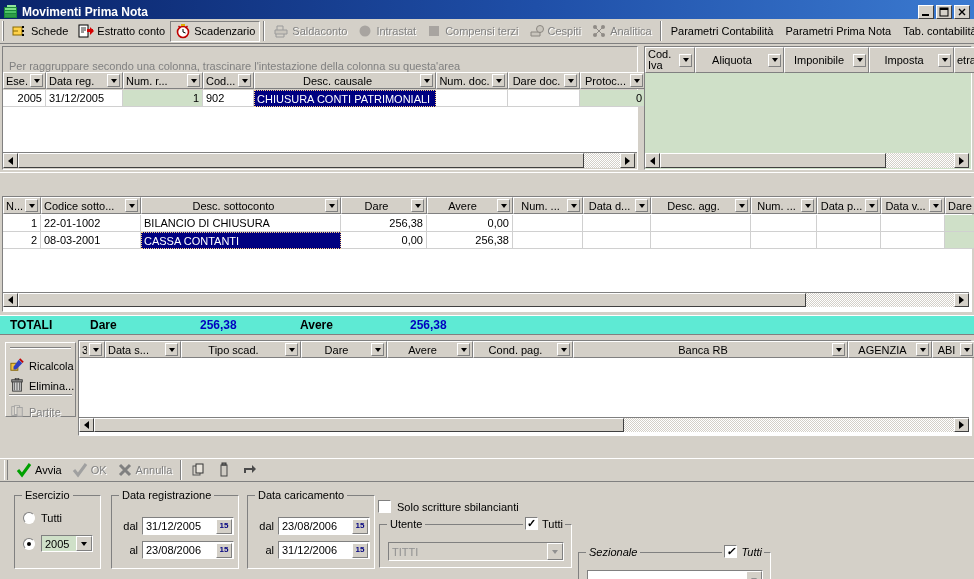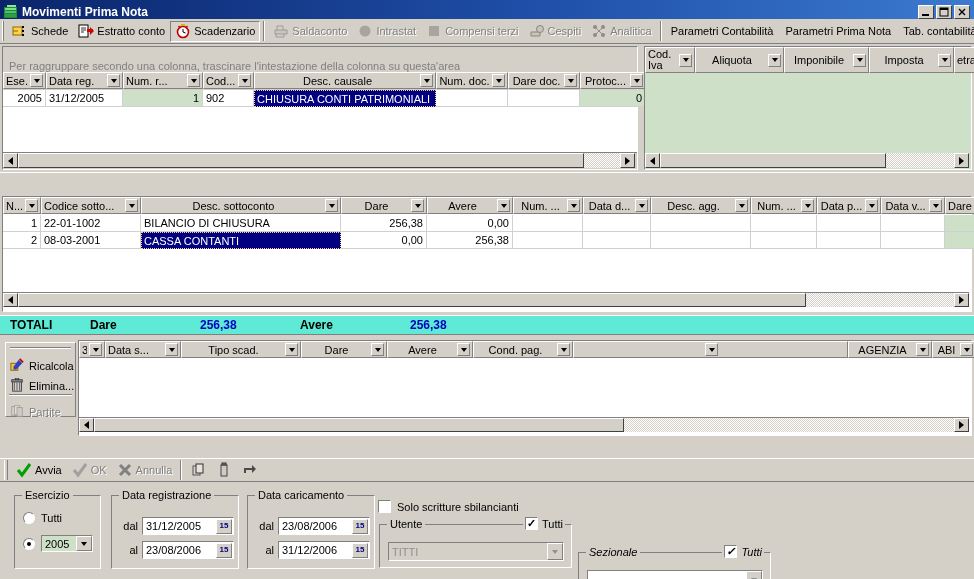--- a/index.html
+++ b/index.html
@@ -638,20 +638,21 @@
             <i class="arrow-d"></i>
           </span>
       </div>
       <div class="ghead" style="width:100px;">
         <span class="lbl">Cond. pag.</span>
         <span class="dd">
             <i class="arrow-d"></i>
           </span>
       </div>
       <div class="ghead" style="width:275px;">
+        <span class="lbl">Banca RB</span>
         <span class="dd">
             <i class="arrow-d"></i>
           </span>
       </div>
       <div class="ghead" style="width:84px;">
         <span class="lbl">AGENZIA</span>
         <span class="dd">
             <i class="arrow-d"></i>
           </span>
       </div>

